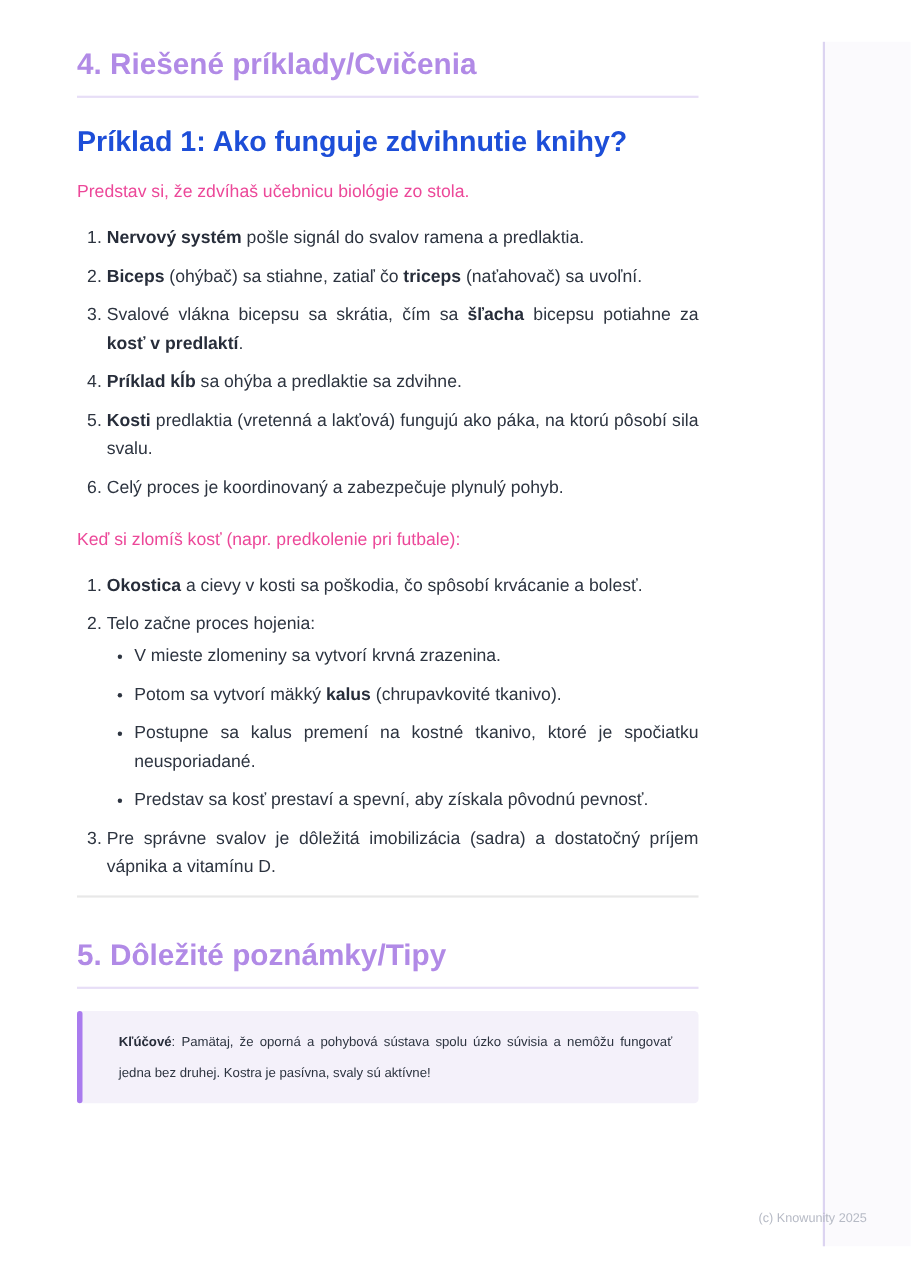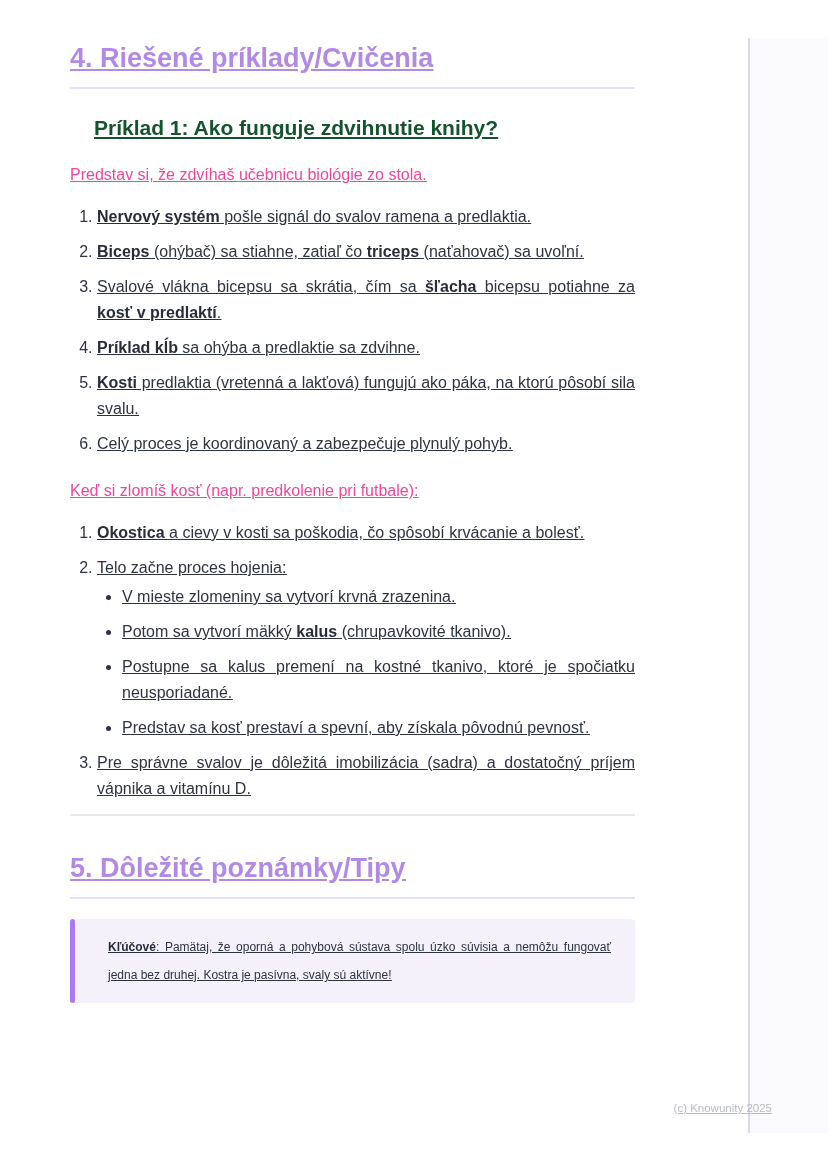--- a/index.html
+++ b/index.html
@@ -1,15 +1,15 @@
 <!DOCTYPE html>
 <html><head>
 <meta charset="utf-8">
 <style>
-  * { margin: 0; padding: 0; box-sizing: border-box; text-decoration: underline; }
+  * { margin: 0; padding: 0; box-sizing: border-box; }
   html, body { width: 828px; height: 1171px; }
   body {
     font-family: "Liberation Sans", "DejaVu Sans", sans-serif;
     background: #ffffff;
     color: #2d3440;
     position: relative;
     overflow: hidden;
   }
   .edge-strip {
     position: absolute; left: 750px; top: 38px;
@@ -27,23 +27,22 @@
   }
   h1 {
     font-size: 27px; line-height: 32px; font-weight: 700;
     color: #b18ae6;
     padding-bottom: 13px;
     border-bottom: 2px solid #e7def7;
   }
   .h1-first { margin-top: 42px; }
   .h1-notes { margin-top: 36px; }
   h2 {
-    font-size: 21px; line-height: 26px; font-weight: 700;
-    color: #14532d;
-    margin-left: 24px;
+    font-size: 26px; line-height: 26px; font-weight: 700;
+    color: #1d4ed8;
   }
   .h2-ex1 { margin-top: 26px; }
   .h2-ex2 { margin-top: 16px; }
   p.intro {
     font-size: 16px; line-height: 26px;
     margin-top: 21px;
     color: #ec4899;
   }
   ol.steps {
     margin-top: 16px;
@@ -86,21 +85,21 @@
     border-radius: 4px;
   }
   .callout-text {
     font-size: 12px;
     line-height: 28px;
     text-align: justify;
     color: #2d3440;
   }
   .footer {
     position: absolute;
-    top: 1102px; right: 56px;
+    top: 1102px; right: 40px;
     font-size: 11.5px;
     color: #b6bac5;
   }
 </style>
 </head>
 <body>
 
 <div class="edge-strip"></div>
 <div class="edge-line"></div>
 

